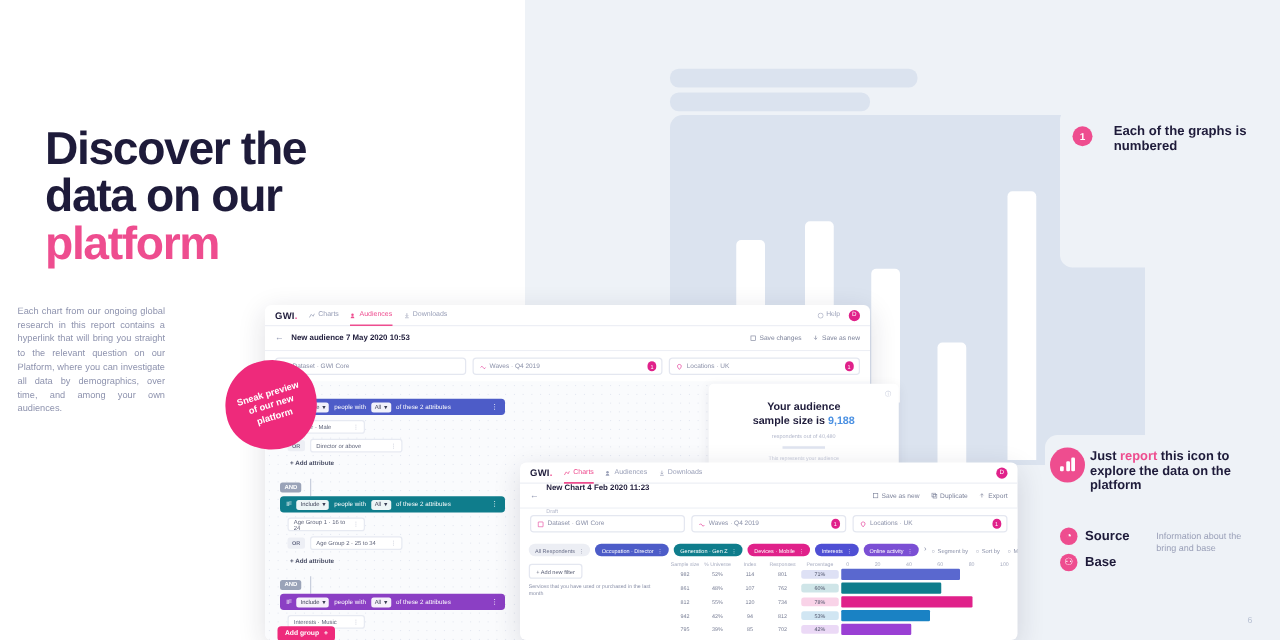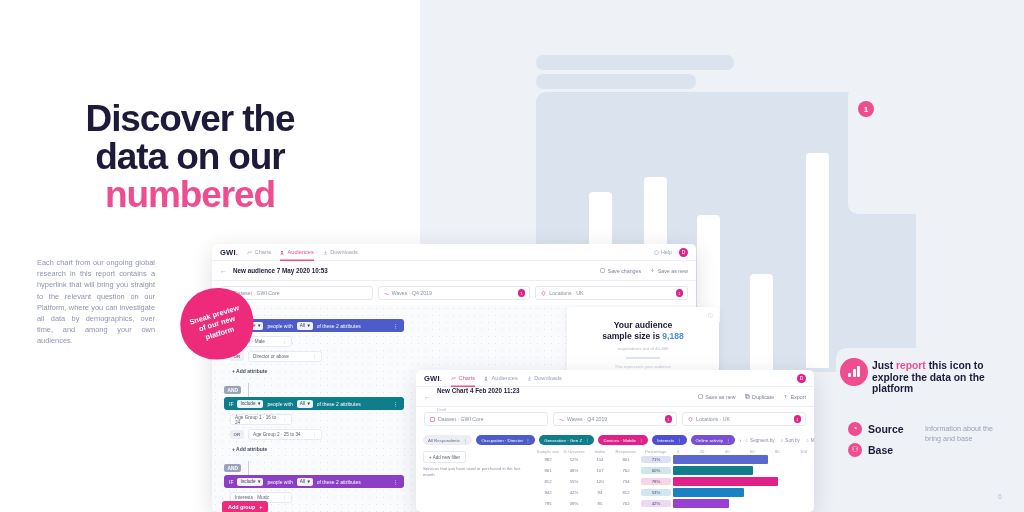--- a/index.html
+++ b/index.html
@@ -24,30 +24,29 @@
     position: absolute; background: #dbe3ef; border-radius: 7px; height: 15px;
   }
   .bg-pill.p1 { left: 536px; top: 55px; width: 198px; }
   .bg-pill.p2 { left: 536px; top: 74px; width: 160px; }
   .bg-bar {
     position: absolute; background: #ffffff; border-radius: 4px 4px 0 0;
   }
 
   
   .headline {
-    position: absolute; left: 25px; top: 100px; width: 330px;
+    position: absolute; left: 36px; top: 100px; width: 330px;
     font-size: 37px; line-height: 38px; font-weight: 700;
-    letter-spacing: -1.1px; color: #1e1b3a; text-align: center;
+    letter-spacing: -1.1px; color: #1e1b3a;
   }
   .headline .accent { color: #ee4d8f; }
   .lede {
-    position: absolute; left: 37px; top: 243px; width: 118px;
+    position: absolute; left: 14px; top: 243px; width: 118px;
     font-size: 7.4px; line-height: 11.2px; color: #8e93ae;
     text-align: justify;
-    margin-top: 14px;
   }
 
   
   .callout-card {
     position: absolute; background: #eef2f7; border-radius: 10px;
   }
   .c1 { left: 848px; top: 86px; width: 176px; height: 128px; }
   .c2 { left: 836px; top: 348px; width: 188px; height: 130px; }
 
   .badge-num {
@@ -282,26 +281,27 @@
       <div class="bg-bar" style="left: 589px; top: 192px; width: 23px; height: 130px;"></div>
       <div class="bg-bar" style="left: 644px; top: 177px; width: 23px; height: 145px;"></div>
       <div class="bg-bar" style="left: 697px; top: 215px; width: 23px; height: 107px;"></div>
       <div class="bg-bar" style="left: 750px; top: 274px; width: 23px; height: 120px;"></div>
       <div class="bg-bar" style="left: 806px; top: 153px; width: 23px; height: 215px;"></div>
     </div>
 
   <div class="headline">
     <div>Discover the</div>
     <div>data on our</div>
-    <div class="accent">numbered</div>
+    <div class="accent">platform</div>
   </div>
   <p class="lede">Each chart from our ongoing global research in this report contains a hyperlink that will bring you straight to the relevant question on our Platform, where you can investigate all data by demographics, over time, and among your own audiences.</p>
 
   <div class="callout-card c1"></div>
   <div class="badge-num">1</div>
+  <div class="c1-title">Each of the graphs is numbered</div>
 
   <div class="callout-card c2"></div>
   <div class="icon-chart-circle">
     <i class="b1"></i>
       <i class="b2"></i>
       <i class="b3"></i>
   </div>
   <div class="c2-title">
     <span>Just </span><span class="accent">report</span><span> this icon to explore the data on the platform</span>
   </div>

